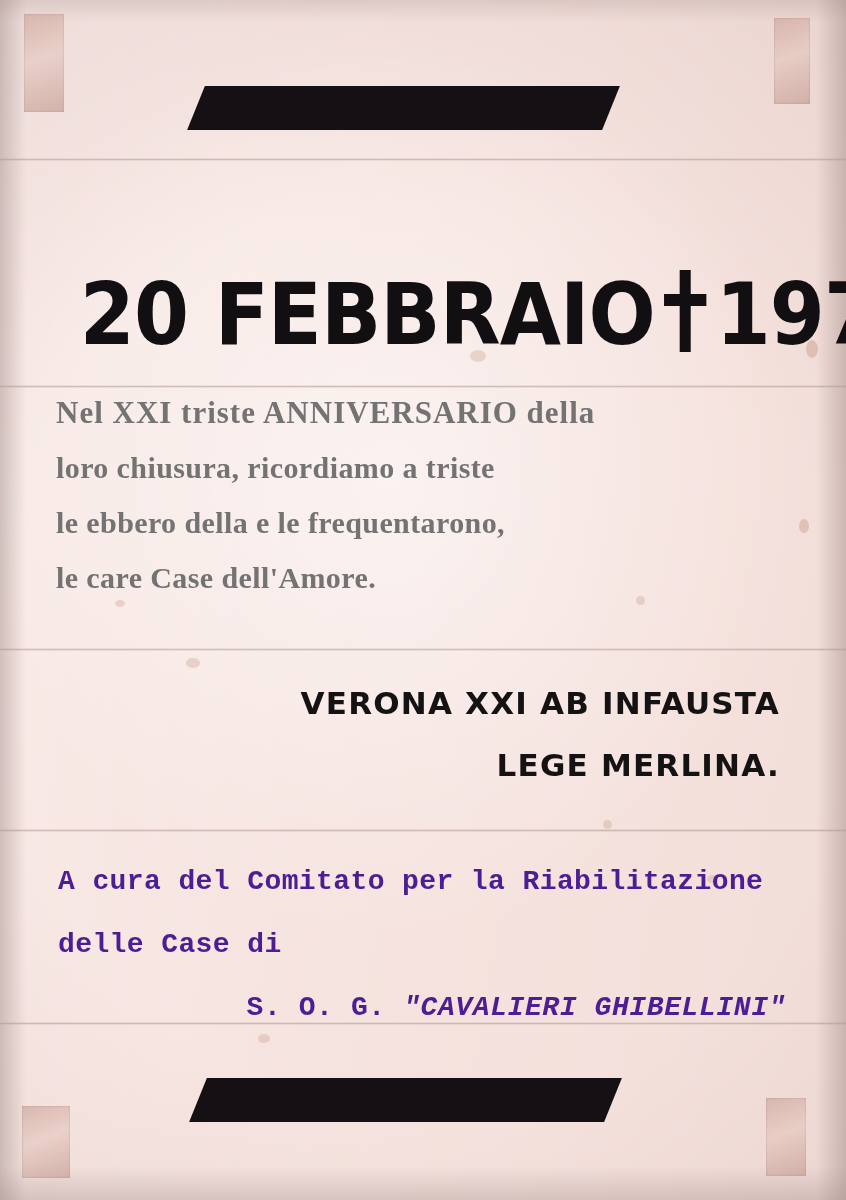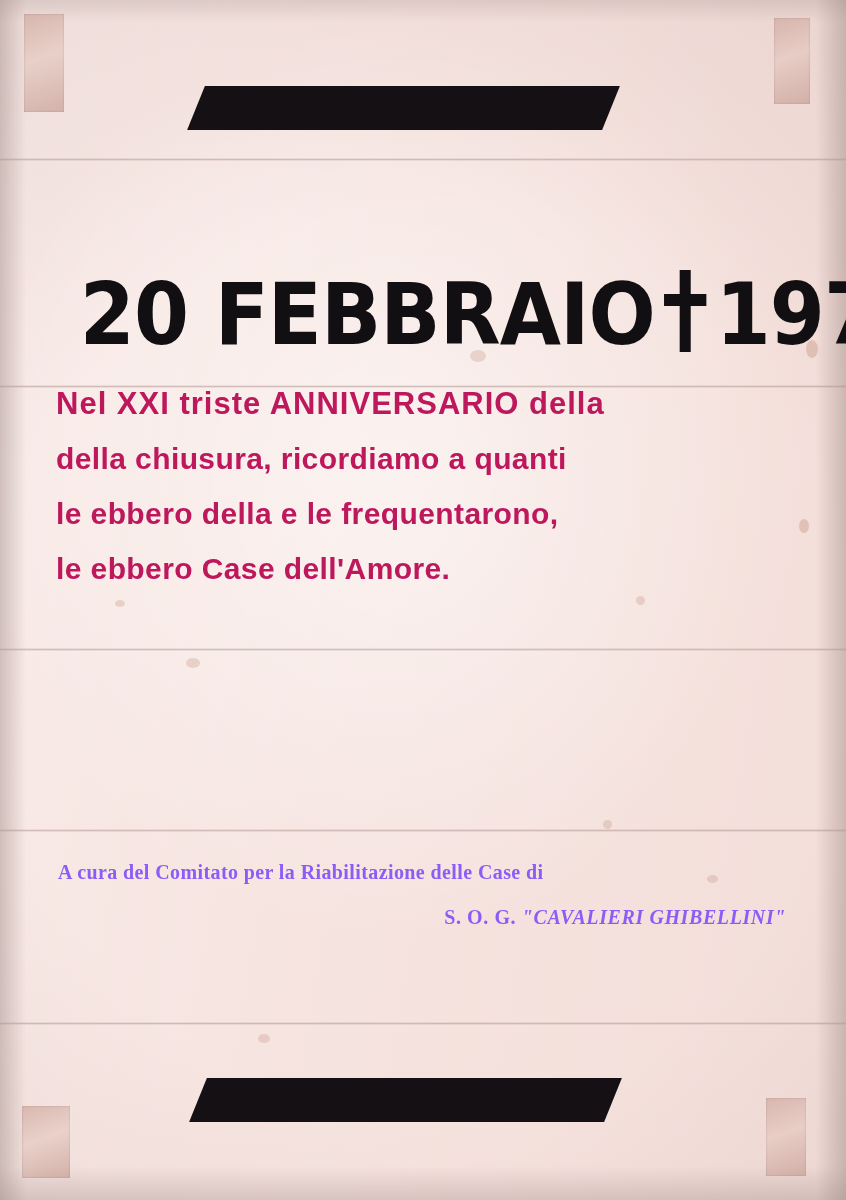--- a/index.html
+++ b/index.html
@@ -132,27 +132,27 @@
     position: absolute;
     left: 0; top: 26px;
     width: 46px; height: 12px;
     background: #110f11;
   }
 
   .body-block {
     position: absolute;
     left: 56px;
     right: 56px;
-    top: 376px;
-    font-family: Liberation Sans, sans-serif;
+    top: 385px;
+    font-family: Liberation Serif, serif;
     font-weight: 700;
     font-size: 30px;
     line-height: 1.82;
     letter-spacing: 0.4px;
-    color: #be185d;
+    color: #737373;
   }
   .body-block .line { white-space: nowrap; }
   .body-block .big { font-size: 31px; letter-spacing: 1px; }
 
   .latin-block {
     position: absolute;
     left: 56px;
     right: 66px;
     top: 672px;
     text-align: right;
@@ -162,26 +162,26 @@
     line-height: 2.0;
     letter-spacing: 1.2px;
     color: #151214;
   }
 
   .credits {
     position: absolute;
     left: 58px;
     right: 60px;
     top: 850px;
-    font-family: Liberation Serif, serif;
-    font-weight: 700;
-    font-size: 20px;
+    font-family: Liberation Mono, monospace;
+    font-weight: 700;
+    font-size: 28px;
     line-height: 2.25;
     letter-spacing: 0.4px;
-    color: #8b5cf6;
+    color: #4c1d95;
   }
   .credits .indent {
     text-align: right;
     font-style: italic;
     letter-spacing: 0.6px;
   }
   .credits .indent .roman { font-style: normal; }
 
   
   .stain {
@@ -235,25 +235,29 @@
   <div class="content">
 
     <div class="rule-bar top"></div>
 
     <h1 class="headline">
       <span>20 FEBBRAIO</span><span class="cross"></span><span>1979</span>
     </h1>
 
     <div class="body-block">
       <div class="line big">Nel XXI triste ANNIVERSARIO della</div>
-      <div class="line">della chiusura, ricordiamo a quanti</div>
+      <div class="line">loro chiusura, ricordiamo a triste</div>
       <div class="line">le ebbero della e le frequentarono,</div>
-      <div class="line">le ebbero Case dell'Amore.</div>
+      <div class="line">le care Case dell'Amore.</div>
     </div>
 
+    <div class="latin-block">
+      <div>VERONA XXI AB INFAUSTA</div>
+      <div>LEGE MERLINA.</div>
+    </div>
 
     <div class="credits">
       <div>A cura del Comitato per la Riabilitazione delle Case di</div>
       <div class="indent">
         <span class="roman">S. O. G. </span><span>"CAVALIERI GHIBELLINI"</span>
       </div>
     </div>
 
     <div class="rule-bar bottom"></div>
 

